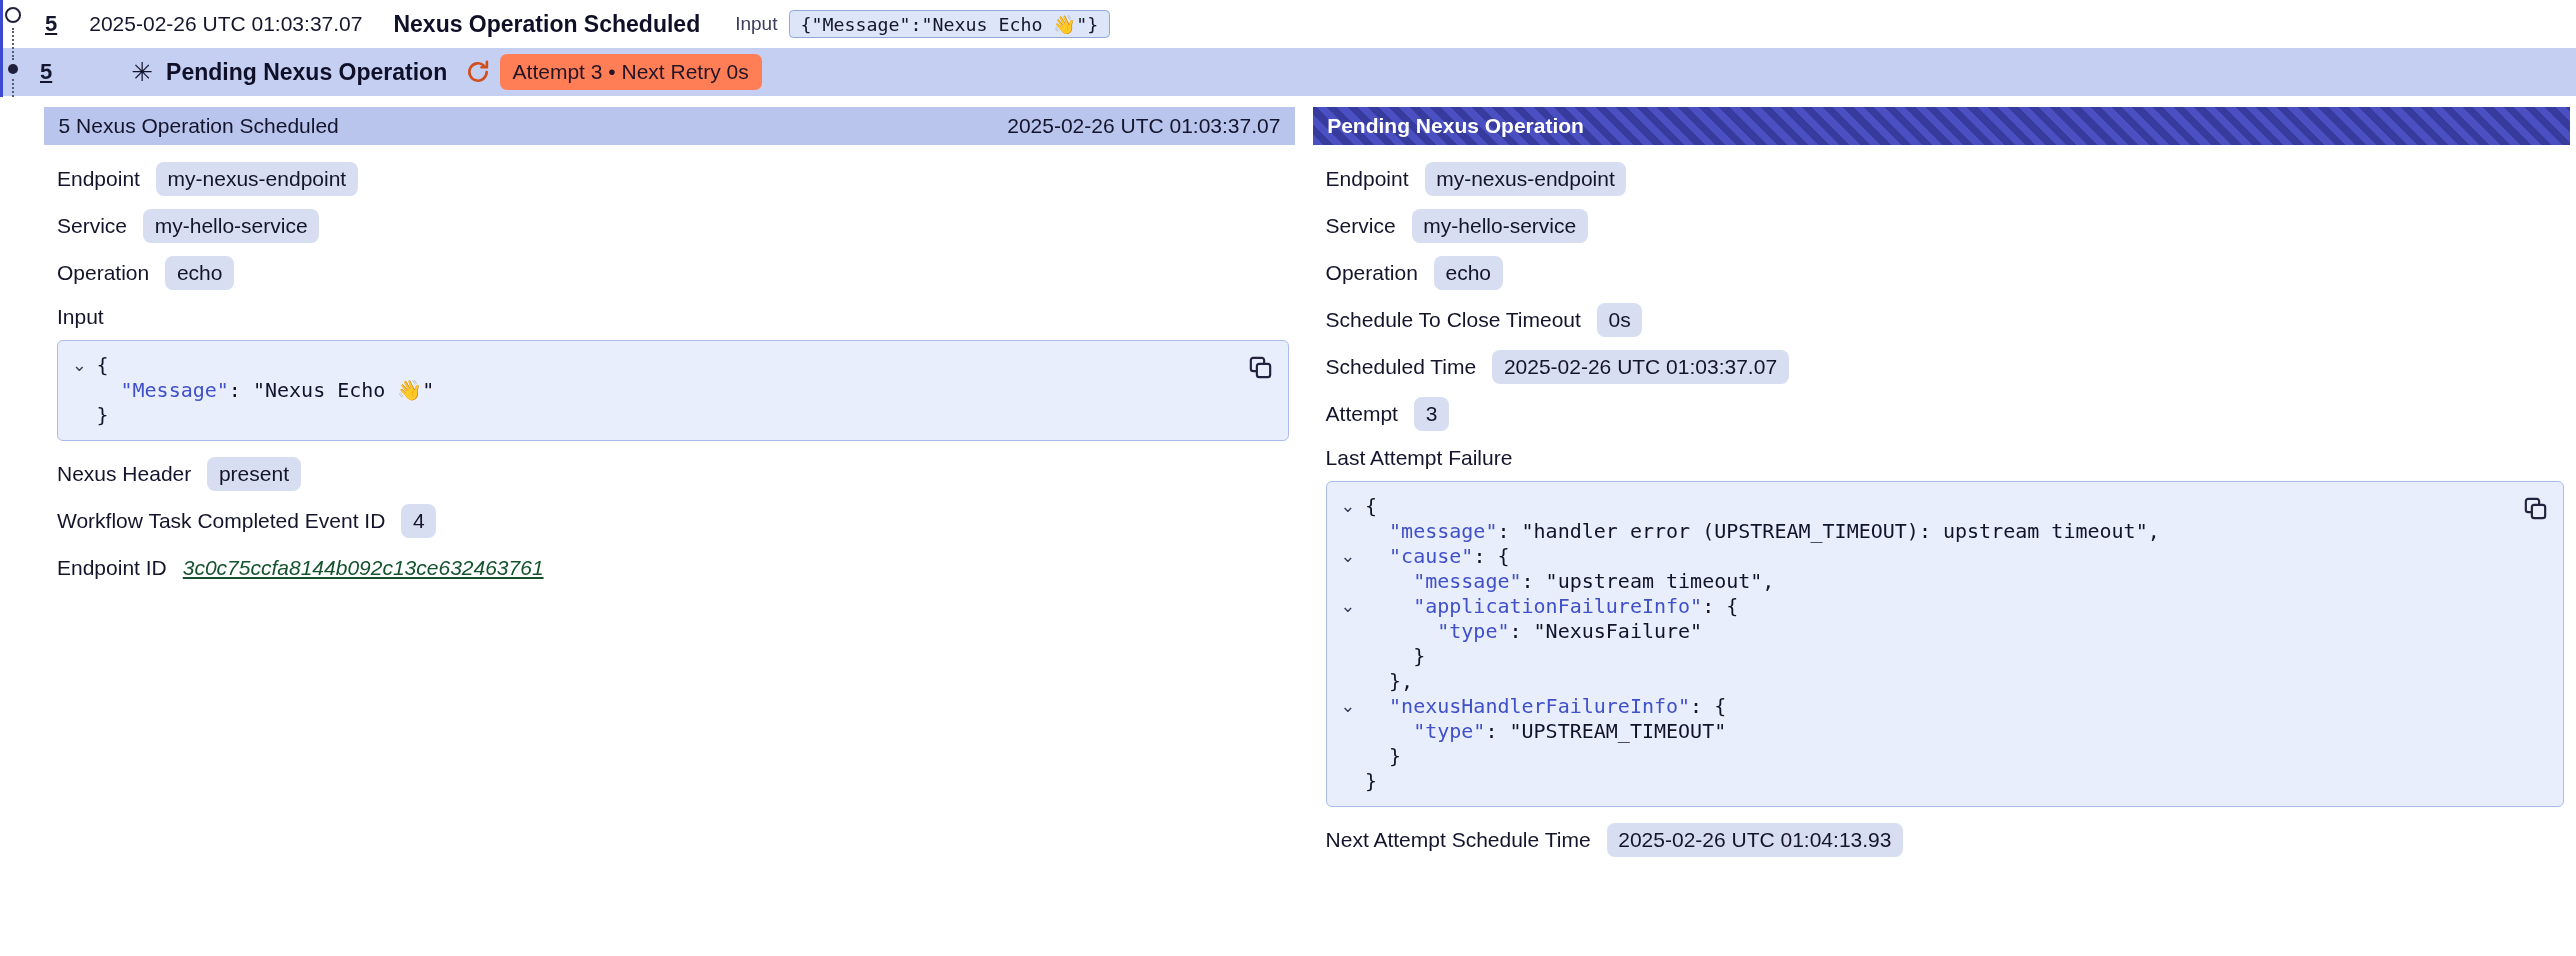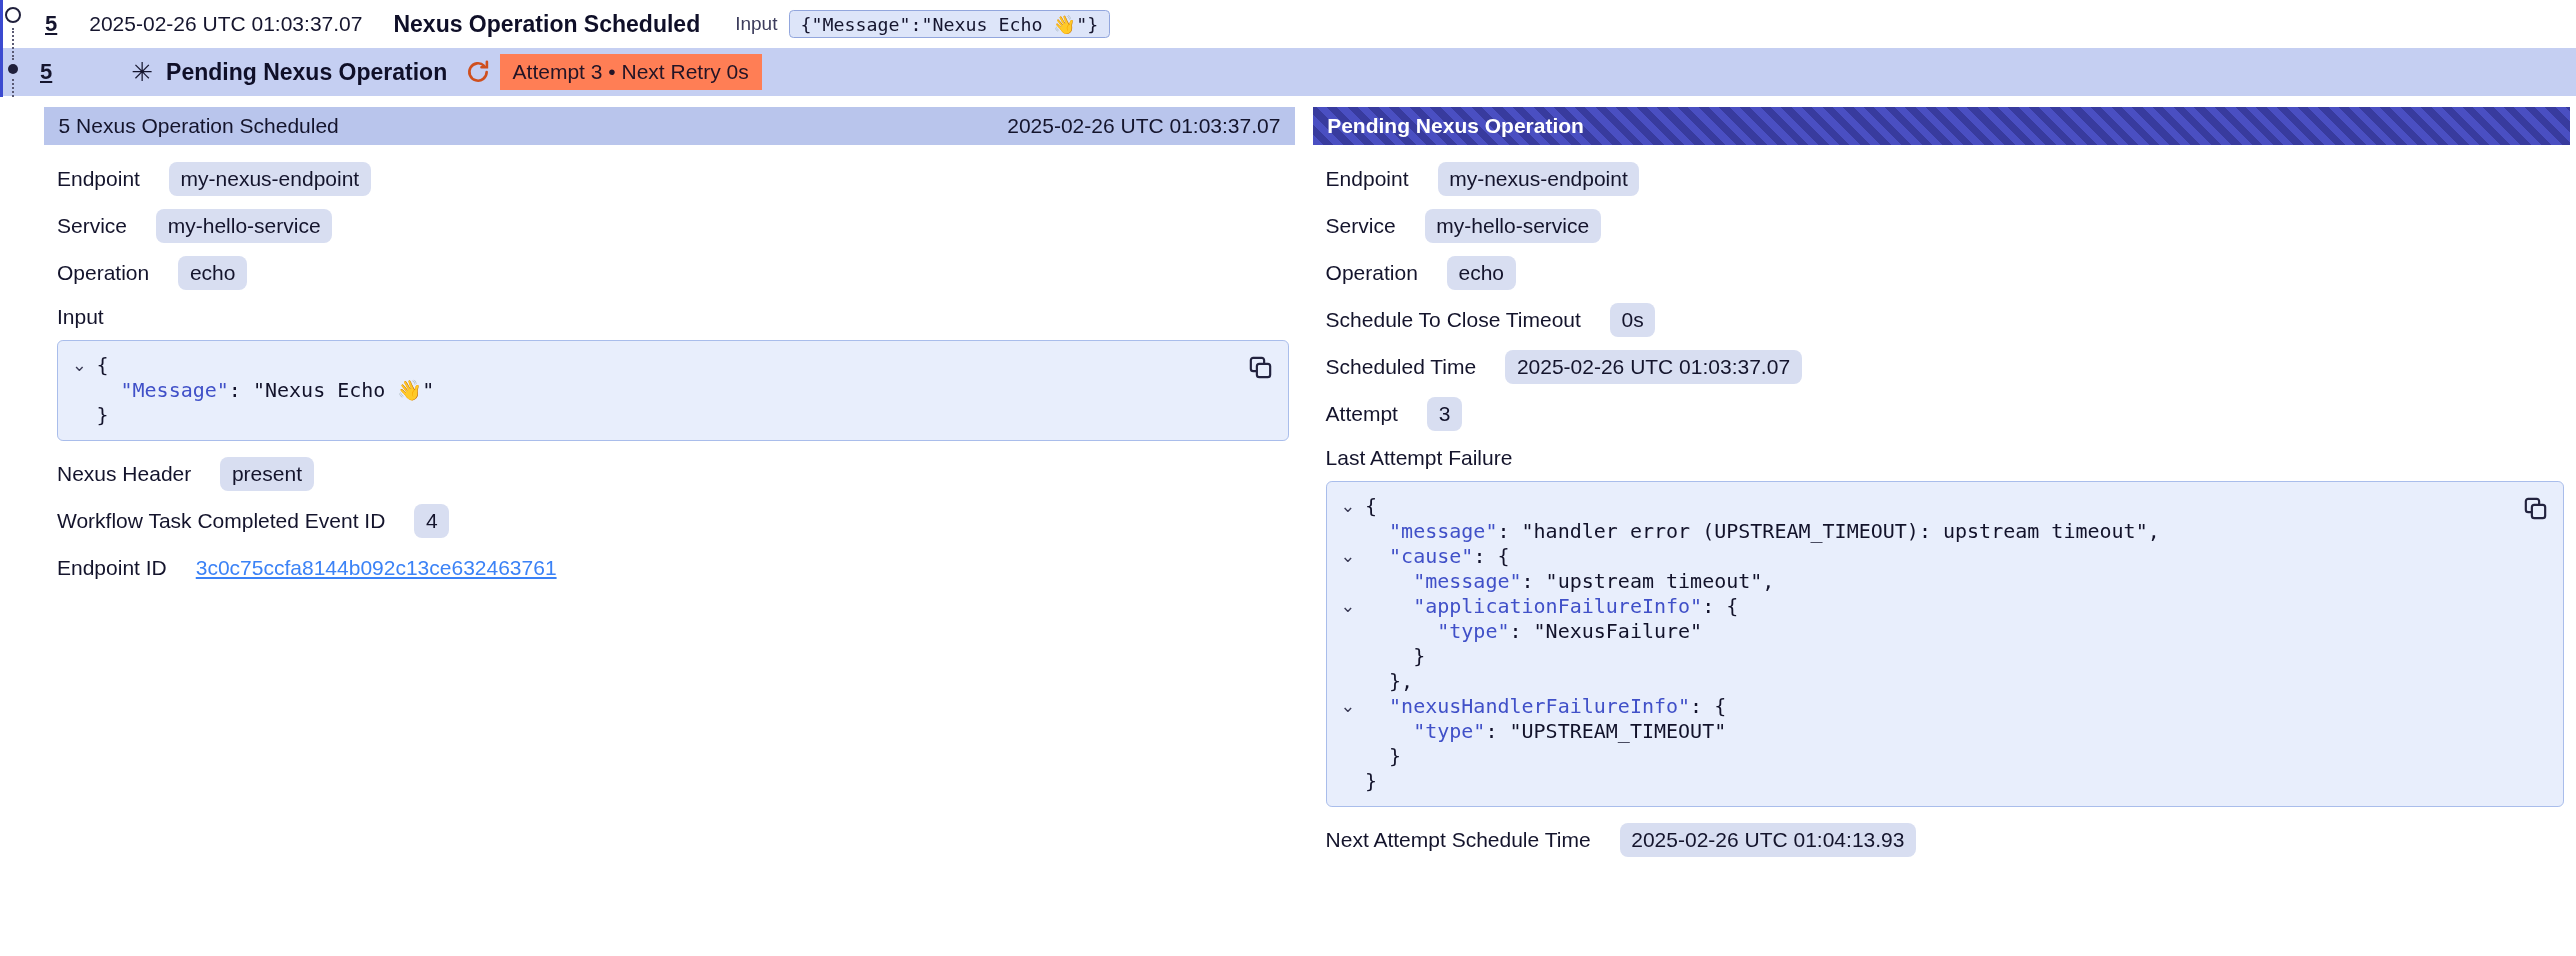--- a/index.html
+++ b/index.html
@@ -35,44 +35,44 @@
   .hrow1 .evt-time  { margin-left:32px; }
   .hrow1 .evt-title { margin-left:31px; }
   .hrow1 .mini-label{ margin-left:35px; }
   .hrow1 .chip      { margin-left:11.7px; }
   .hrow2 .evt-id    { margin-left:40px; }
   .asterisk-icon    { margin-left:79px; font-size:26px; color:#15152e; line-height:1; }
   .hrow2 .evt-title { margin-left:13px; }
   .retry-icon       { margin-left:17.6px; width:26px; height:26px; color:#cf4f1d; }
   .retry-badge {
     margin-left:8.8px; background:#ff7e55; color:#231426;
-    font-size:21px; padding:5.9px 13px; border-radius:0;
+    font-size:21px; padding:5.9px 13px; border-radius:7px;
   }
 
   
   .panels { position:absolute; top:107px; left:44px; display:flex; gap:17.6px; }
   .panel { background:#fff; }
   .panel.scheduled { width:1251px; }
   .panel.pending   { width:1257px; }
   .panel-header { height:38px; display:flex; align-items:center; padding:0 14.6px; font-size:21px; }
   .panel.scheduled .panel-header { background:#b9c5ec; color:#14142c; justify-content:space-between;text-align:right; }
   .panel.pending .panel-header {
     background:repeating-linear-gradient(45deg,#4a4fc2 0 7.3px,#383b9e 7.3px 14.6px);
     color:#ffffff; font-weight:600;
   }
   .panel-body { padding:10.3px 5.9px 0 13px; }
 
-  .field { display:flex; align-items:center; height:47px; gap:29px; }
+  .field { display:flex; align-items:center; height:47px; gap:16px; }
   .flabel { font-size:21px; color:#14142c; white-space:nowrap; }
   .badge {
     background:#d8def1; border-radius:8px; padding:5.1px 11.7px;
     font-size:21px; color:#14142c; white-space:nowrap;
   }
   .plain-label-row { height:41px; display:flex; align-items:center; font-size:21px; }
-  .link-value { font-size:21px; text-decoration:underline; color:#3b82f6; cursor:pointer; }
+  .link-value { font-size:21px; text-decoration:underline; color:#14532d; cursor:pointer;font-style:italic; }
 
   
   .code-block {
     position:relative; background:#e8eefc; border:1.5px solid #a9bdeb; border-radius:5.9px;
     padding:11.7px 47px 11.7px 4.4px; margin:2.9px 0 10.3px 0;
   }
   .code-line { display:flex; }
   .gutter {
     width:34px; flex:0 0 34px; text-align:center; font-size:17.6px;
     color:#3a3a55; line-height:25px; user-select:none; cursor:pointer;

